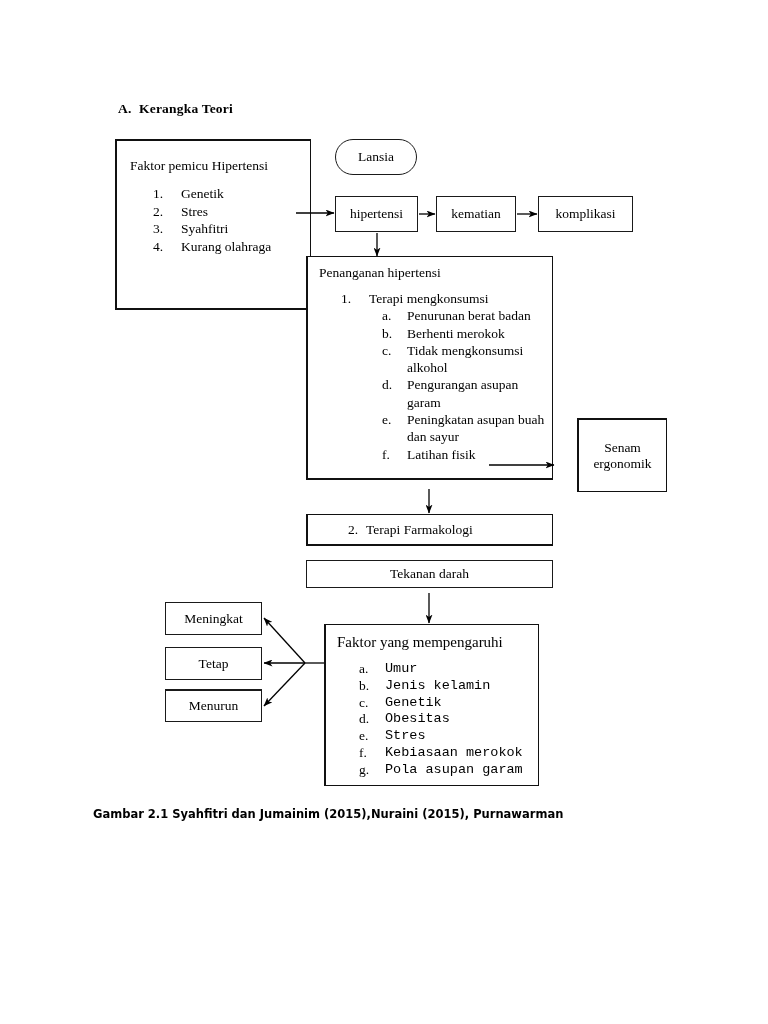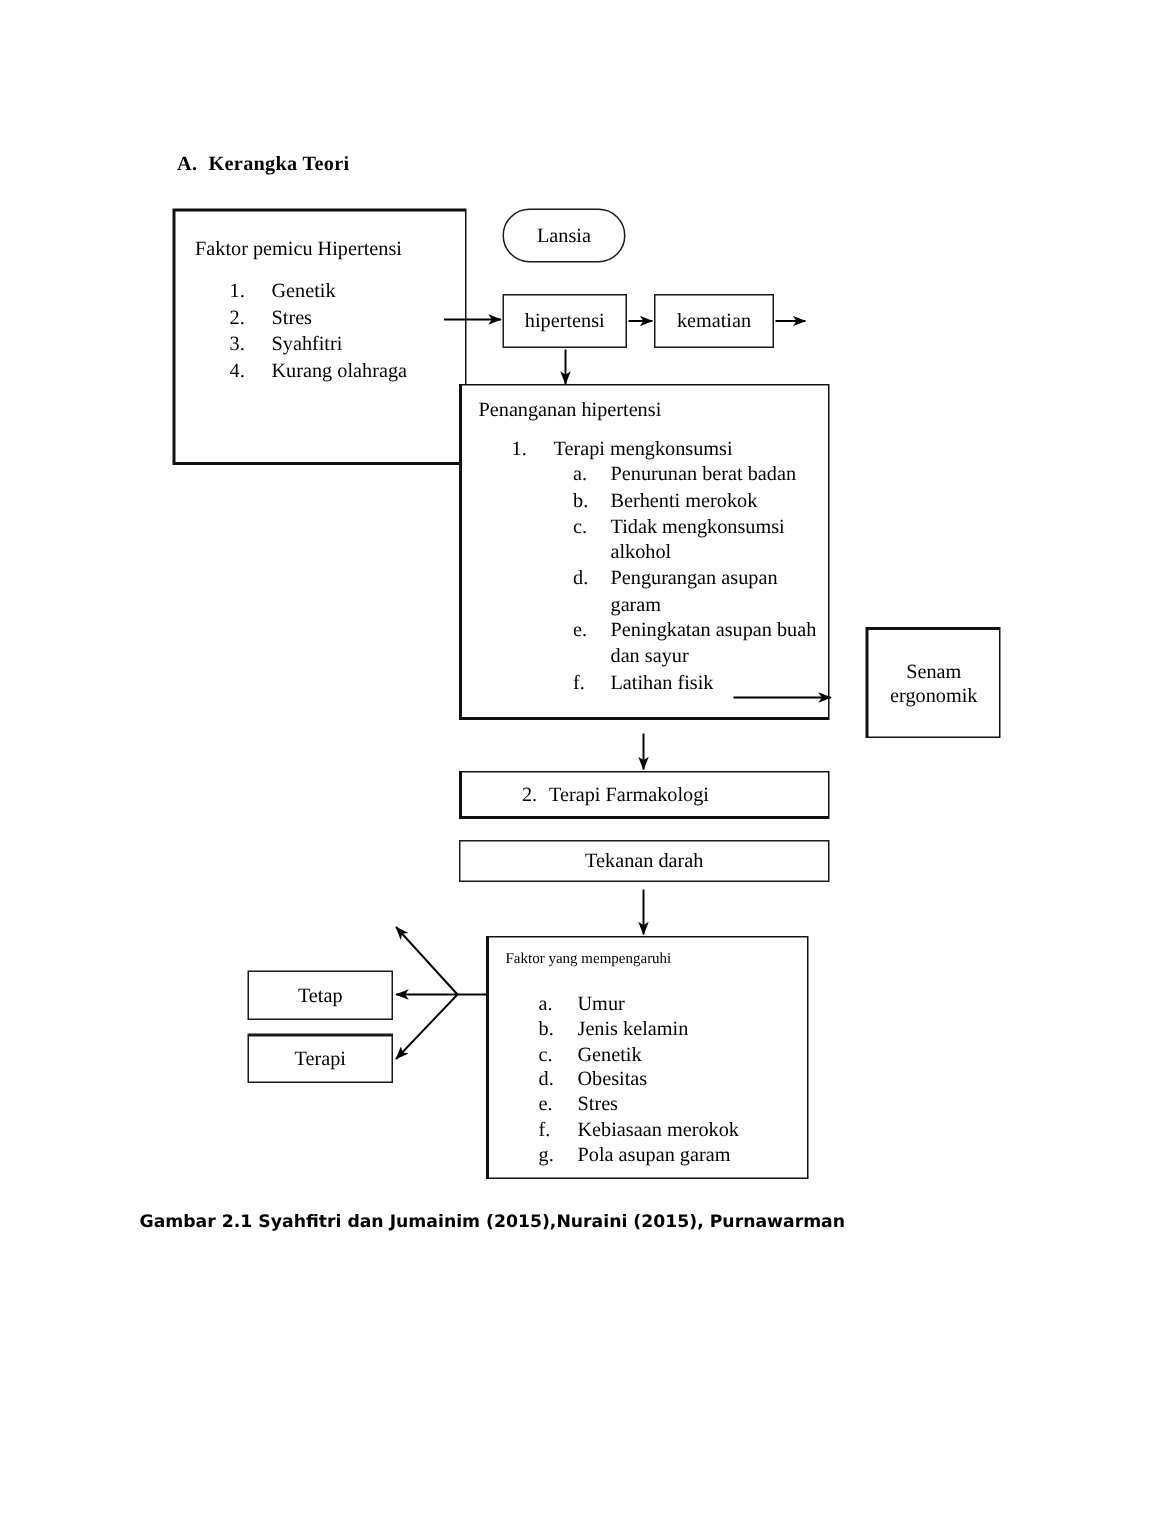--- a/index.html
+++ b/index.html
@@ -155,32 +155,32 @@
 
   
   #box-faktor-pengaruh {
     left: 324px; top: 624px; width: 215px; height: 162px;
     border: 1px solid #111;
     border-left-width: 2px;
   }
   #box-faktor-pengaruh .box-title {
     position: absolute;
     left: 11px; top: 9px;
-    font-size: 10px;
+    font-size: 15px;
     white-space: nowrap;
   }
   #box-faktor-pengaruh ol.alpha {
     position: absolute;
     left: 33px; top: 36px;
     margin: 0; padding: 0;
     list-style: none;
     font-size: 13.5px;
     line-height: 16.8px;
   }
-  #box-faktor-pengaruh ol.alpha > li .txt { padding-left: 26px; }
+  #box-faktor-pengaruh ol.alpha > li .txt { padding-left: 26px; font-family: Liberation Mono, monospace; }
 
   
   #figure-caption {
     left: 93px; top: 807px;
     font-family: "DejaVu Sans", "Liberation Sans", sans-serif;
     font-size: 11.5px;
     font-weight: bold;
     white-space: nowrap;
   }
 
@@ -227,20 +227,23 @@
   </div>
 
   <div class="abs box box-center" id="box-hipertensi">
     <span>hipertensi</span>
   </div>
 
   <div class="abs box box-center" id="box-kematian">
     <span>kematian</span>
   </div>
 
+  <div class="abs box box-center" id="box-komplikasi">
+    <span>komplikasi</span>
+  </div>
 
   <div class="abs box" id="box-penanganan">
     <div class="box-title">Penanganan hipertensi</div>
     <ol class="num">
       <li>
         <span class="marker">1.</span>
         <span class="txt">Terapi mengkonsumsi</span>
         <ol class="alpha">
           <li>
             <span class="marker">a.</span>
@@ -280,25 +283,28 @@
 
   <div class="abs box box-center" id="box-farmakologi">
     <span class="marker">2.</span>
     <span>Terapi Farmakologi</span>
   </div>
 
   <div class="abs box box-center" id="box-tekanan">
     <span>Tekanan darah</span>
   </div>
 
+  <div class="abs box box-center" id="box-meningkat">
+    <span>Meningkat</span>
+  </div>
   <div class="abs box box-center" id="box-tetap">
     <span>Tetap</span>
   </div>
   <div class="abs box box-center" id="box-menurun">
-    <span>Terapi</span>
+    <span>Menurun</span>
   </div>
 
   <div class="abs box" id="box-faktor-pengaruh">
     <div class="box-title">Faktor yang mempengaruhi</div>
     <ol class="alpha">
       <li>
         <span class="marker">a.</span>
         <span class="txt">Umur</span>
       </li>
       <li>

